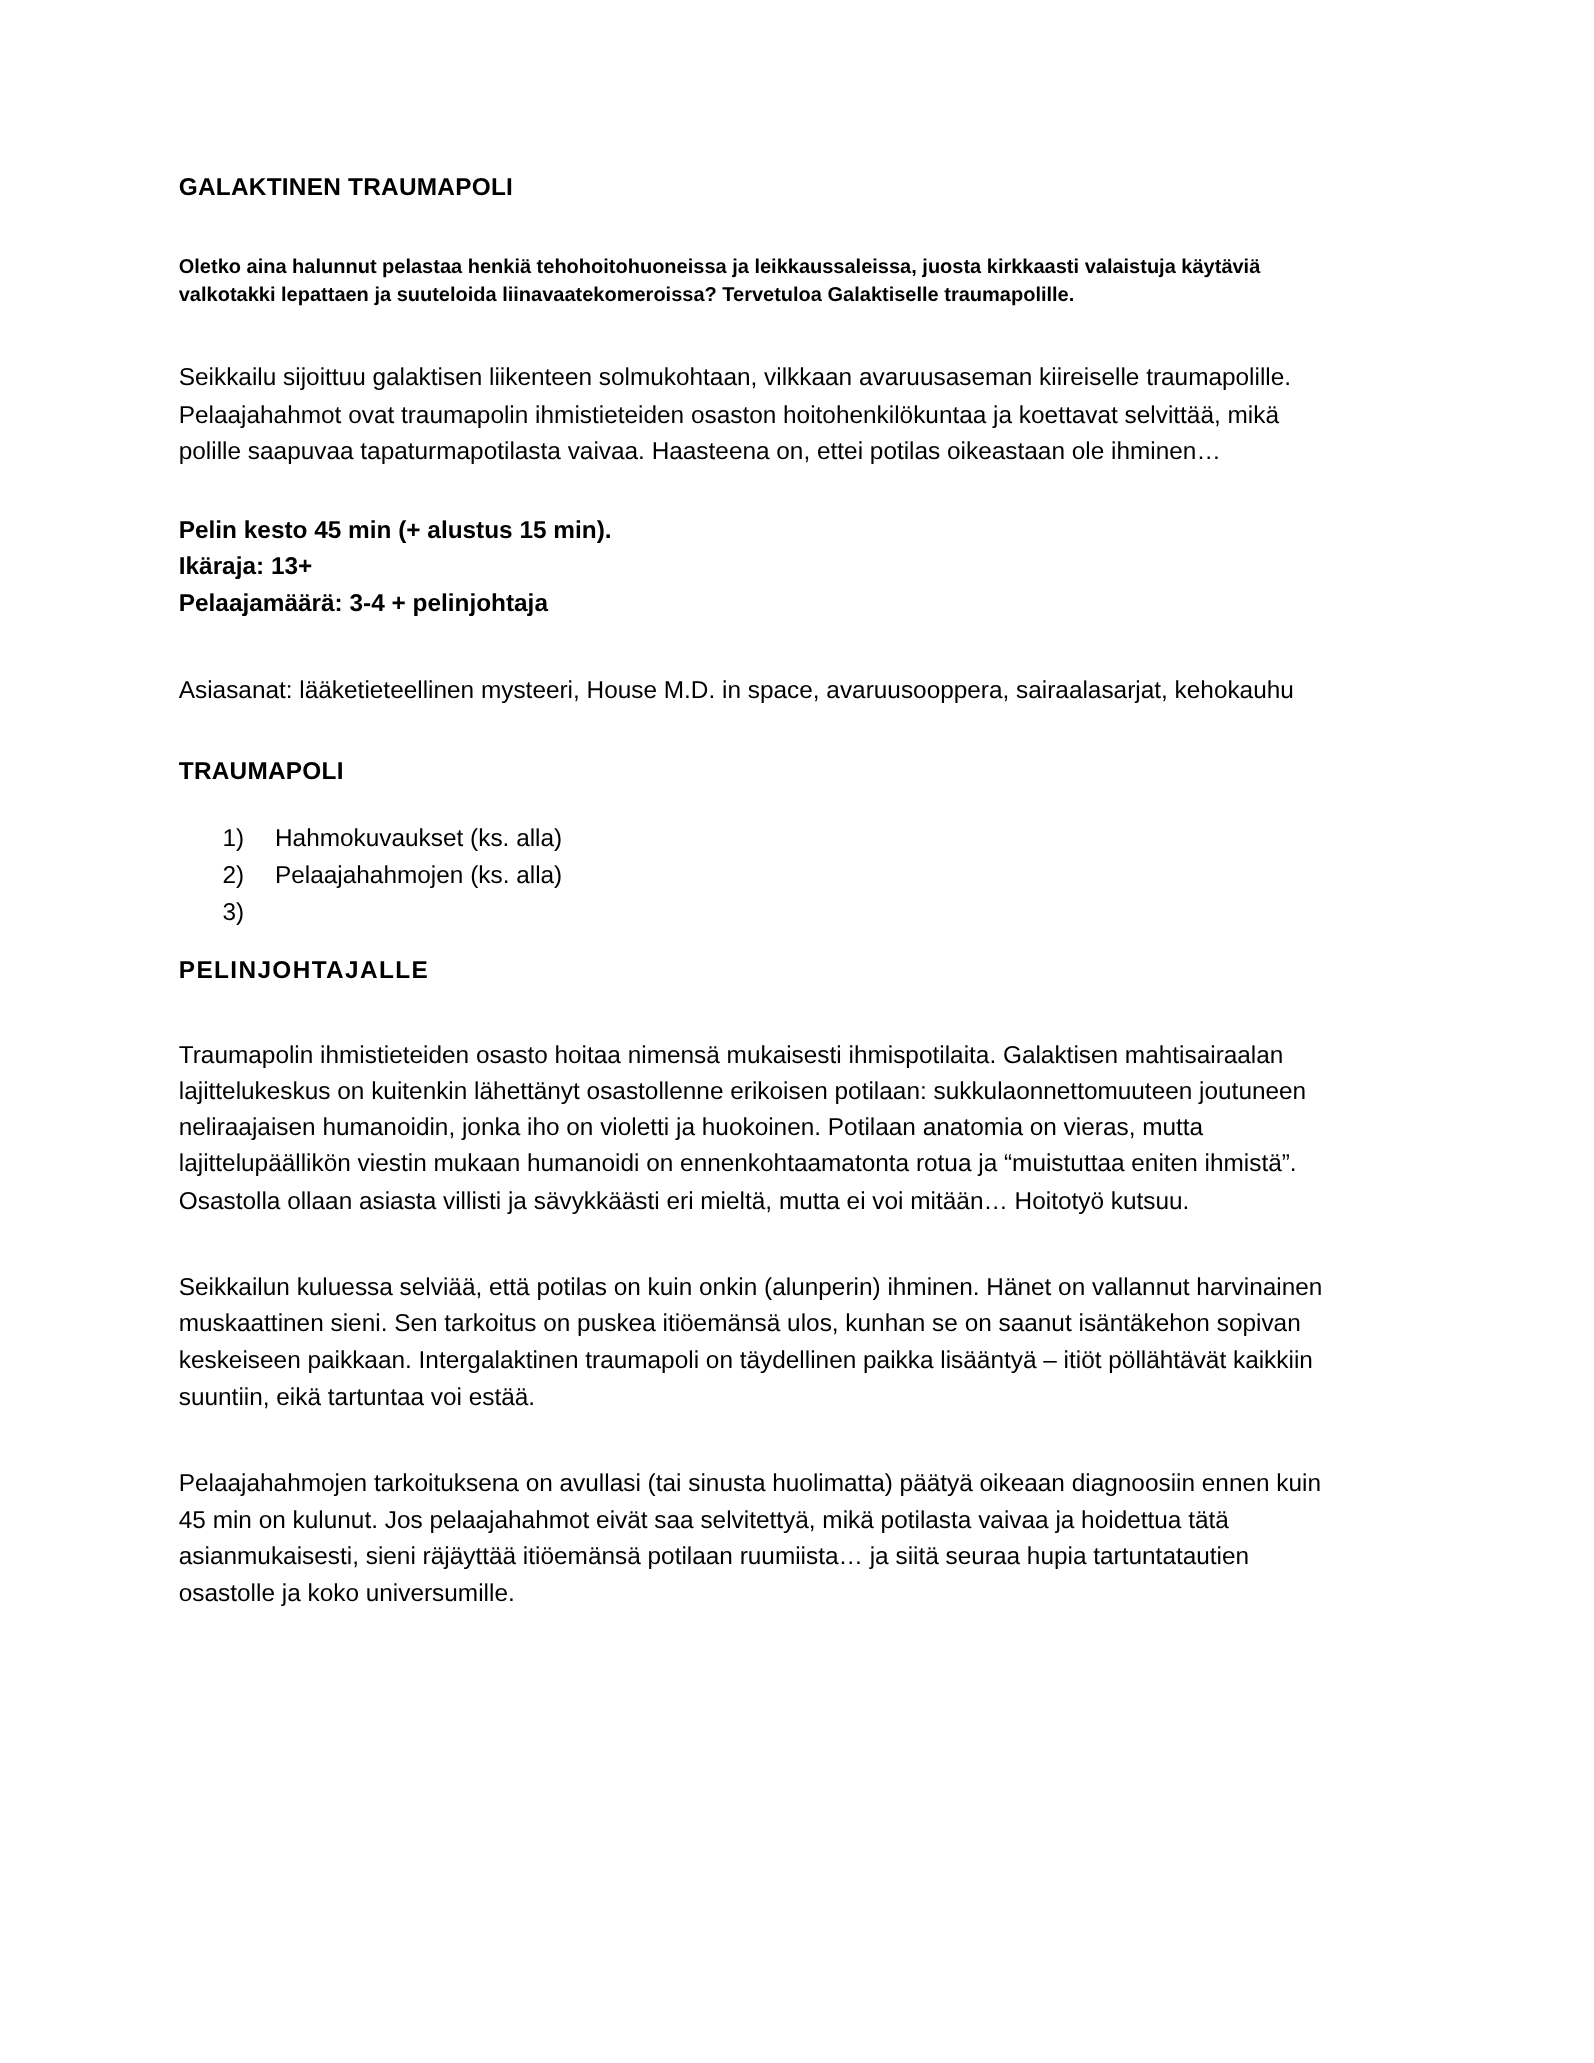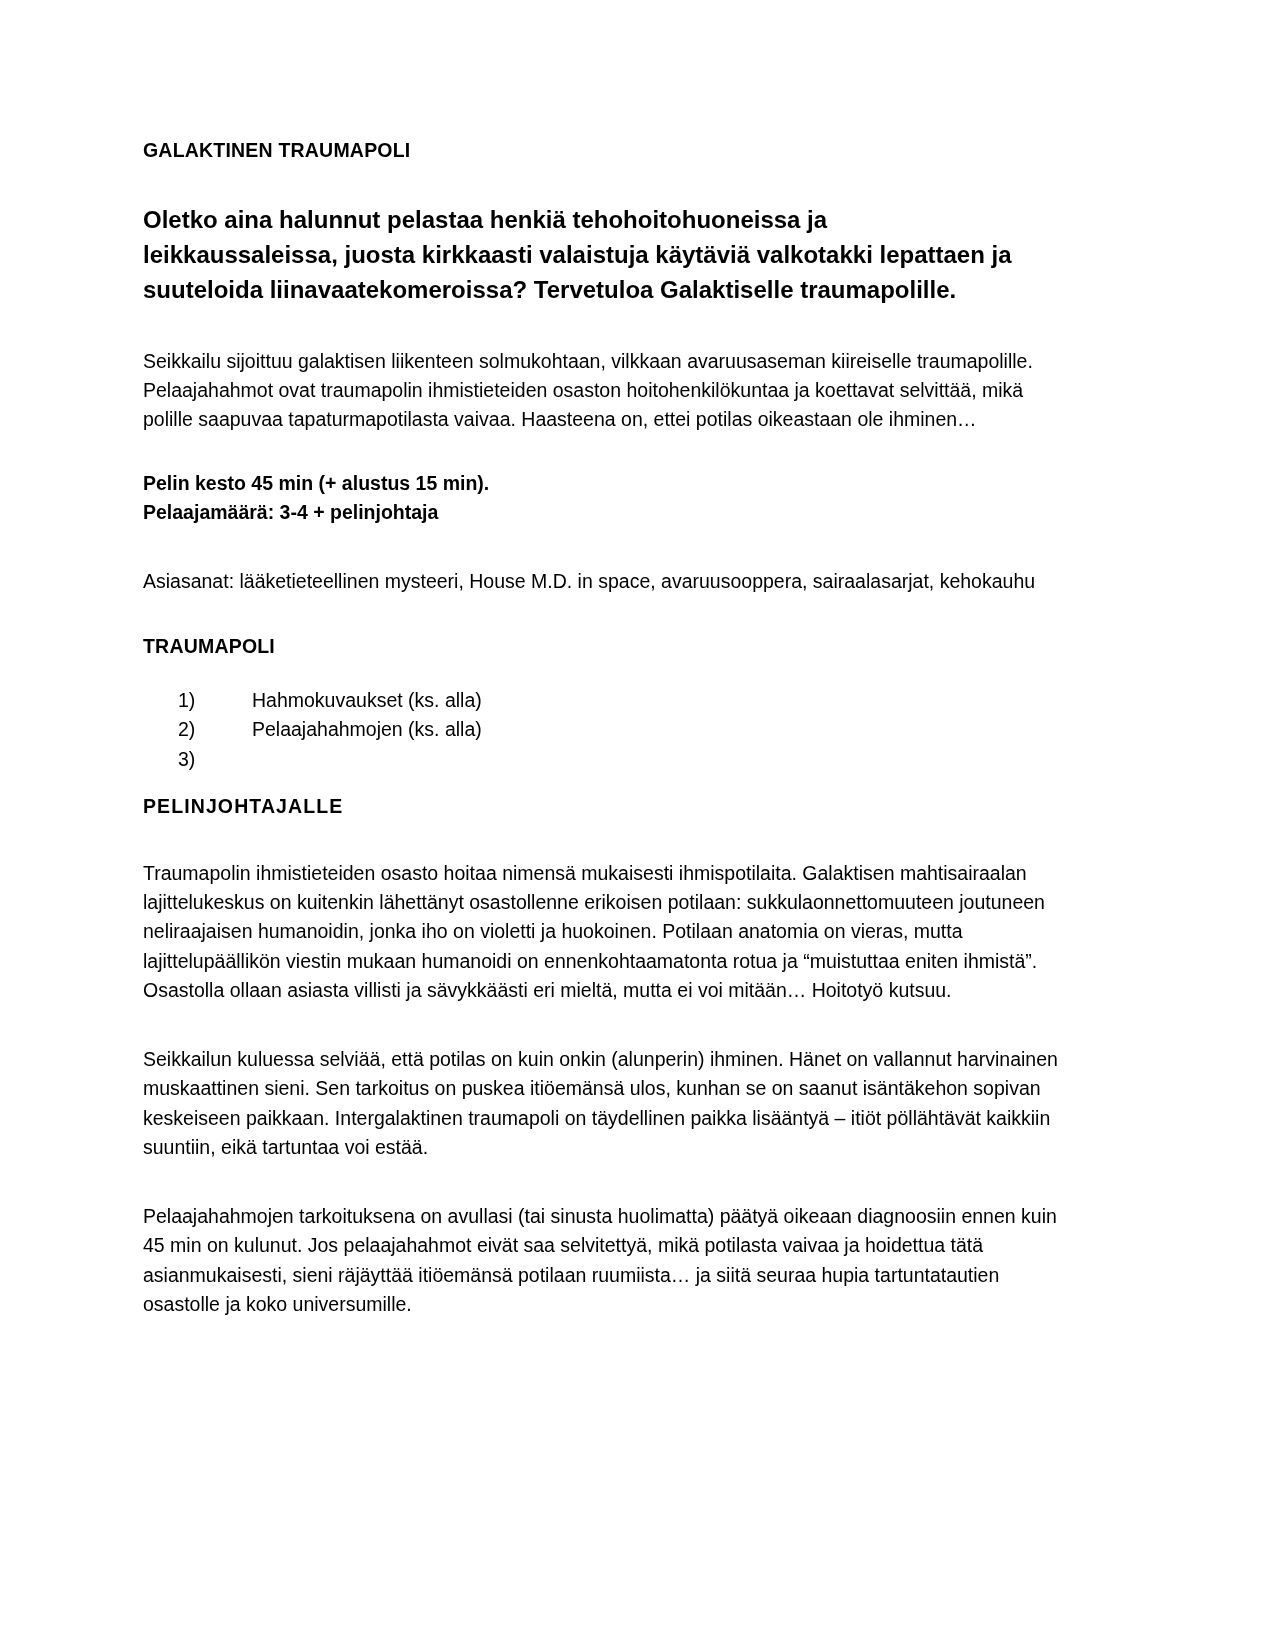--- a/index.html
+++ b/index.html
@@ -24,21 +24,21 @@
     padding: 138px 150px 0 143px;
   }
   .doc-title {
     font-size: 19.5px;
     font-weight: bold;
     letter-spacing: 0.2px;
     line-height: 1.32;
     margin: 0 0 0 0;
   }
   .lead {
-    font-size: 24px;
+    font-size: 16px;
     font-weight: bold;
     line-height: 1.46;
     margin: 38px 0 12px 0;
     max-width: 885px;
   }
   p.body-para {
     font-size: 19.5px;
     font-weight: normal;
     line-height: 1.5;
     margin: 40px 0 0 0;
@@ -82,36 +82,36 @@
   }
   ol.need-list li .marker {
     display: inline-block;
     width: 42px;
     flex: 0 0 42px;
     margin-left: 35px;
     text-align: left;
   }
   ol.need-list li .item-text {
     display: inline-block;
-    margin-left: 32px;
   }
 </style>
 </head>
 <body>
 
 <div class="page">
 
   <h1 class="doc-title">GALAKTINEN TRAUMAPOLI</h1>
 
   <p class="lead">Oletko aina halunnut pelastaa henkiä tehohoitohuoneissa ja leikkaussaleissa, juosta kirkkaasti valaistuja käytäviä valkotakki lepattaen ja suuteloida liinavaatekomeroissa? Tervetuloa Galaktiselle traumapolille.</p>
 
   <p class="body-para">Seikkailu sijoittuu galaktisen liikenteen solmukohtaan, vilkkaan avaruusaseman kiireiselle traumapolille. Pelaajahahmot ovat traumapolin ihmistieteiden osaston hoitohenkilökuntaa ja koettavat selvittää, mikä polille saapuvaa tapaturmapotilasta vaivaa. Haasteena on, ettei potilas oikeastaan ole ihminen…</p>
 
   <div class="stat-block">
     <span class="stat-line">Pelin kesto 45 min (+ alustus 15 min).</span>
+    <span class="stat-line">Ikäraja: 13+</span>
     <span class="stat-line">Pelaajamäärä: 3-4 + pelinjohtaja</span>
   </div>
 
   <p class="body-para tight">Asiasanat: lääketieteellinen mysteeri, House M.D. in space, avaruusooppera, sairaalasarjat, kehokauhu</p>
 
   <h2 class="section-head">TRAUMAPOLI</h2>
 
   <ol class="need-list">
     <li>
       <span class="marker">1)</span>

